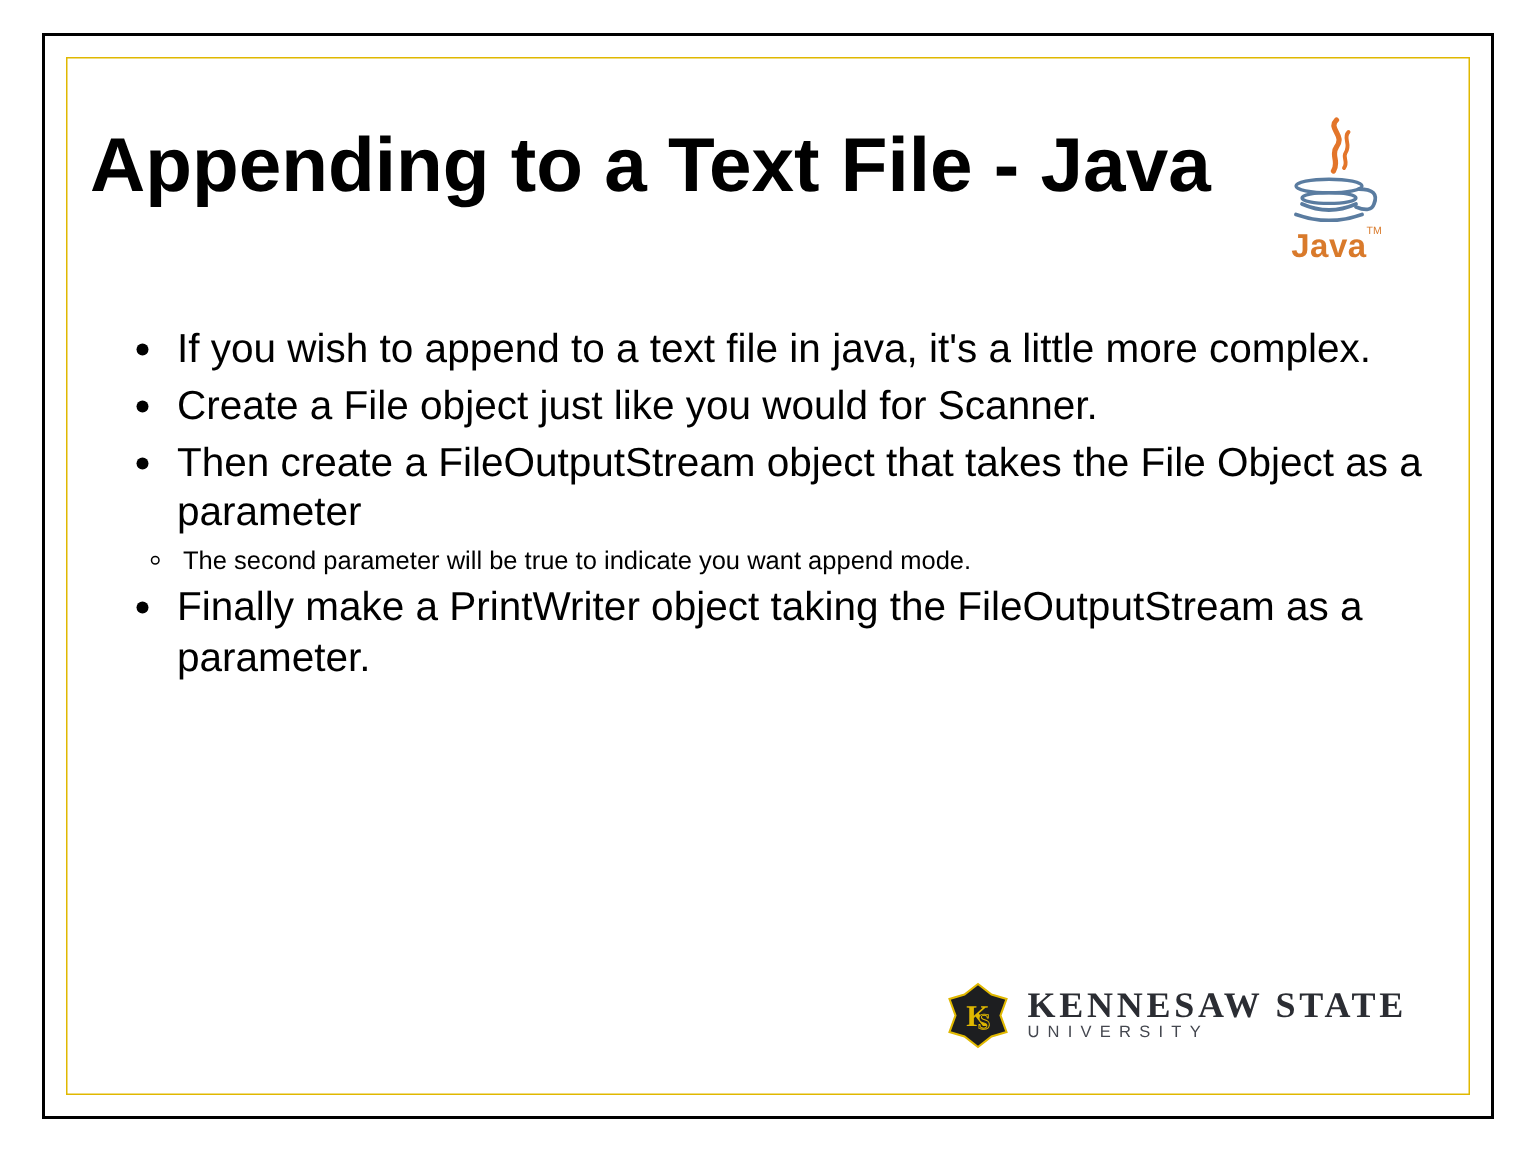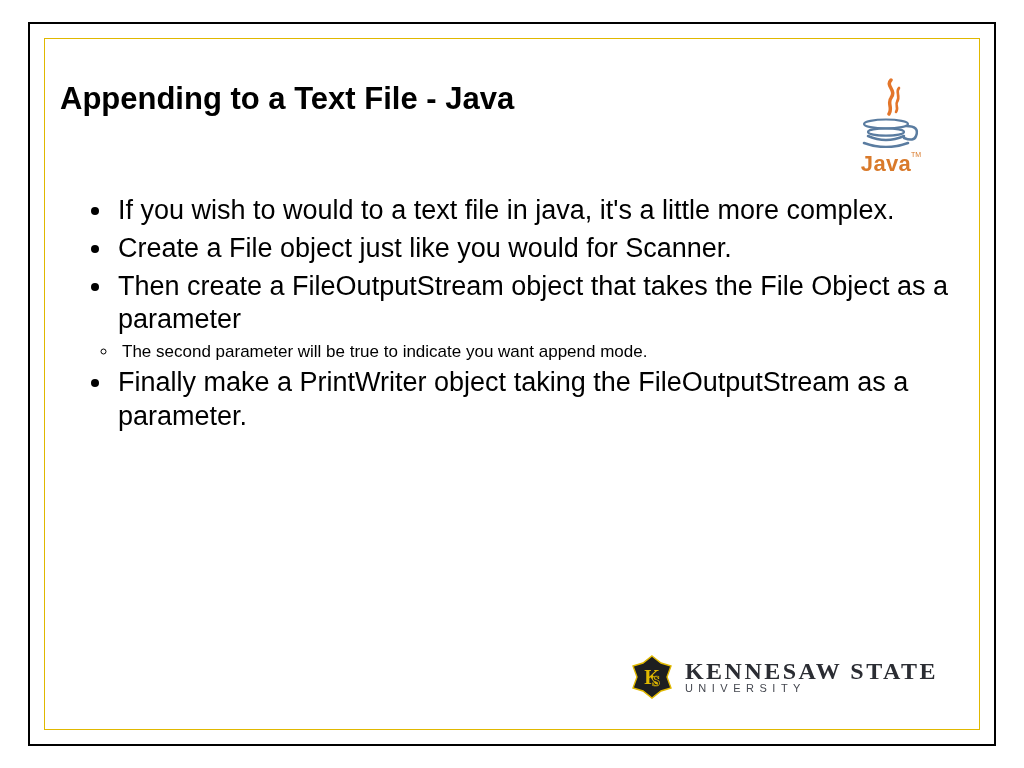--- a/index.html
+++ b/index.html
@@ -28,21 +28,21 @@
     border: 1px solid #e0b800;
   }
   .content {
     position: absolute;
     top: 50px;
     left: 54px;
     right: 54px;
     bottom: 50px;
   }
   .title {
-    font-size: 31px;
+    font-size: 51px;
     font-weight: bold;
     color: #000;
     margin-top: 32px;
     margin-left: 6px;
     line-height: 1.1;
   }
   .java-logo {
     position: absolute;
     top: 28px;
     right: 34px;
@@ -104,21 +104,21 @@
       <path d="M10 18 Q 28 26 46 18" fill="none" stroke="#5a7ca0" stroke-width="2.5" stroke-linecap="round"></path>
       <path d="M6 25 Q 28 33 50 25" fill="none" stroke="#5a7ca0" stroke-width="2.5" stroke-linecap="round"></path>
       <path d="M48 8 Q 62 8 58 18 Q 56 24 46 20" fill="none" stroke="#5a7ca0" stroke-width="2.5" stroke-linecap="round"></path>
     </svg>
     <div>
       <span class="java-text">Java</span><span class="java-tm">TM</span>
     </div>
   </div>
 
   <ul class="bullets">
-    <li><span>If you wish to would to a text file in java, it's a little more complex.</span></li>
+    <li><span>If you wish to append to a text file in java, it's a little more complex.</span></li>
     <li><span>Create a File object just like you would for Scanner.</span></li>
     <li>
       <span>Then create a FileOutputStream object that takes the File Object as a parameter</span>
       <ul>
         <li><span>The second parameter will be true to indicate you want append mode.</span></li>
       </ul>
     </li>
     <li><span>Finally make a PrintWriter object taking the FileOutputStream as a parameter.</span></li>
   </ul>
 

